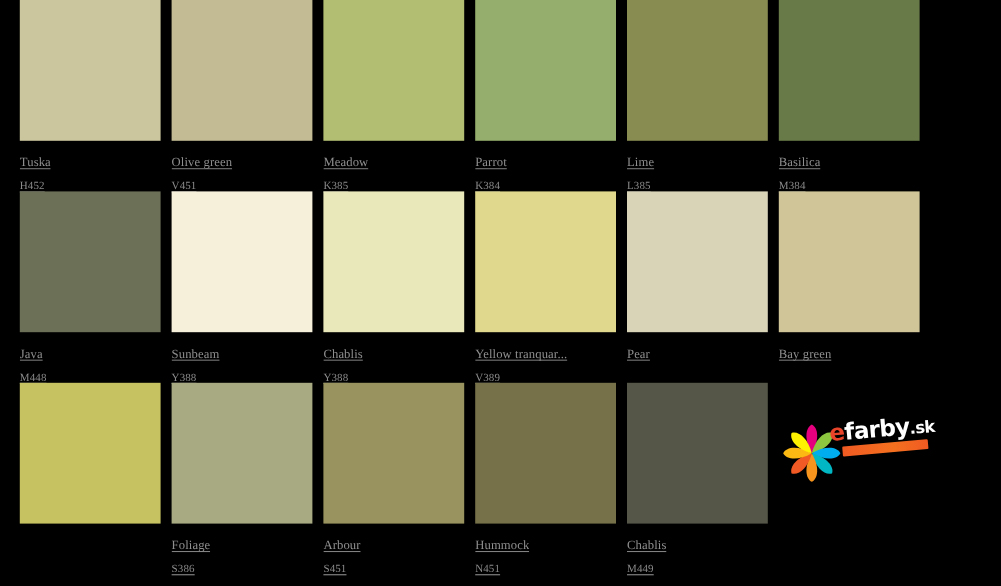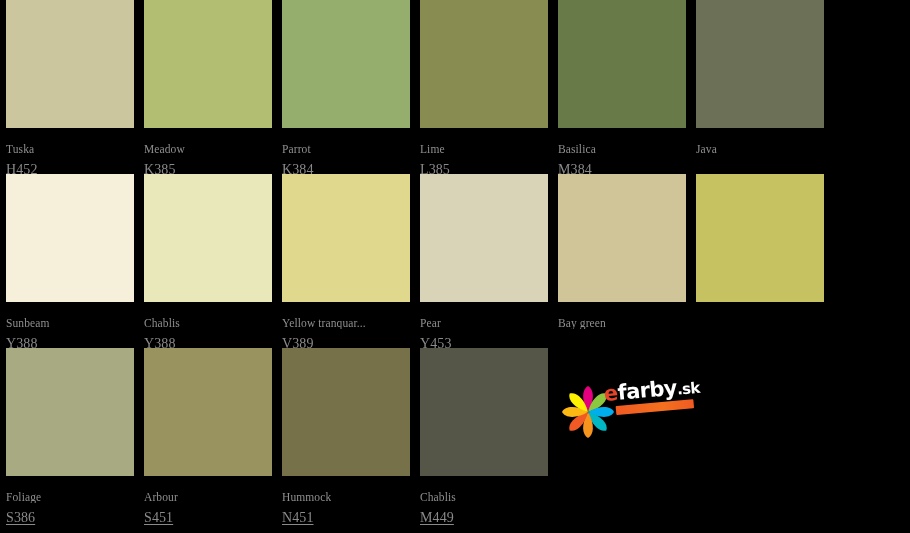--- a/index.html
+++ b/index.html
@@ -20,21 +20,21 @@
     position: absolute;
     left: 0;
     top: 0;
     width: 910px;
     height: 533px;
     display: grid;
     grid-template-columns: repeat(6, 138px);
     grid-template-rows: repeat(3, 174px);
     column-gap: 0px;
     row-gap: 0px;
-    padding-left: 6px;
+    padding-left: 18px;
     box-sizing: border-box;
   }
 
   .swatch-cell {
     position: relative;
     width: 138px;
     height: 174px;
     box-sizing: border-box;
   }
 
@@ -58,21 +58,21 @@
     text-underline-offset: 2px;
     white-space: nowrap;
     overflow: hidden;
     max-width: 122px;
     letter-spacing: 0.1px;
   }
 
   .swatch-code {
     display: inline-block;
     margin-top: 5px;
-    font-size: 14px;
+    font-size: 10px;
     line-height: 12px;
     color: #8a8a8a;
     text-decoration: underline;
     text-underline-offset: 2px;
     white-space: nowrap;
     letter-spacing: 0.1px;
   }
 
   .swatch-code-line {
     display: block;
@@ -137,20 +137,27 @@
 
 <div id="palette-grid">
   <div class="swatch-cell">
     <div class="swatch-chip" title="Tuska H452" style="background-color: rgb(203, 198, 157);"></div>
     <div class="swatch-meta">
       <span class="swatch-name">Tuska</span>
       <span class="swatch-code-line"><span class="swatch-code">H452</span></span>
     </div>
   </div>
 
+  <div class="swatch-cell">
+    <div class="swatch-chip" title="Olive green V451" style="background-color: rgb(194, 187, 148);"></div>
+    <div class="swatch-meta">
+      <span class="swatch-name">Olive green</span>
+      <span class="swatch-code-line"><span class="swatch-code">V451</span></span>
+    </div>
+  </div>
 
   <div class="swatch-cell">
     <div class="swatch-chip" title="Meadow K385" style="background-color: rgb(178, 191, 114);"></div>
     <div class="swatch-meta">
       <span class="swatch-name">Meadow</span>
       <span class="swatch-code-line"><span class="swatch-code">K385</span></span>
     </div>
   </div>
 
   <div class="swatch-cell">
@@ -174,20 +181,21 @@
     <div class="swatch-meta">
       <span class="swatch-name">Basilica</span>
       <span class="swatch-code-line"><span class="swatch-code">M384</span></span>
     </div>
   </div>
 
   <div class="swatch-cell">
     <div class="swatch-chip" title="Java M448" style="background-color: rgb(107, 112, 87);"></div>
     <div class="swatch-meta">
       <span class="swatch-name">Java</span>
+      <span class="swatch-code-line"><span class="swatch-code">M448</span></span>
     </div>
   </div>
 
   <div class="swatch-cell">
     <div class="swatch-chip" title="Sunbeam Y388" style="background-color: rgb(246, 239, 218);"></div>
     <div class="swatch-meta">
       <span class="swatch-name">Sunbeam</span>
       <span class="swatch-code-line"><span class="swatch-code">Y388</span></span>
     </div>
   </div>
@@ -205,21 +213,20 @@
     <div class="swatch-meta">
       <span class="swatch-name">Yellow tranquar...</span>
       <span class="swatch-code-line"><span class="swatch-code">V389</span></span>
     </div>
   </div>
 
   <div class="swatch-cell">
     <div class="swatch-chip" title="Pear Y453" style="background-color: rgb(217, 211, 184);"></div>
     <div class="swatch-meta">
       <span class="swatch-name">Pear</span>
-      <span class="swatch-code-line"><span class="swatch-code">Y453</span></span>
     </div>
   </div>
 
   <div class="swatch-cell">
     <div class="swatch-chip" title="Bay leaf V454" style="background-color: rgb(207, 197, 153);"></div>
     <div class="swatch-meta">
       <span class="swatch-name">Bay green</span>
     </div>
   </div>
 

